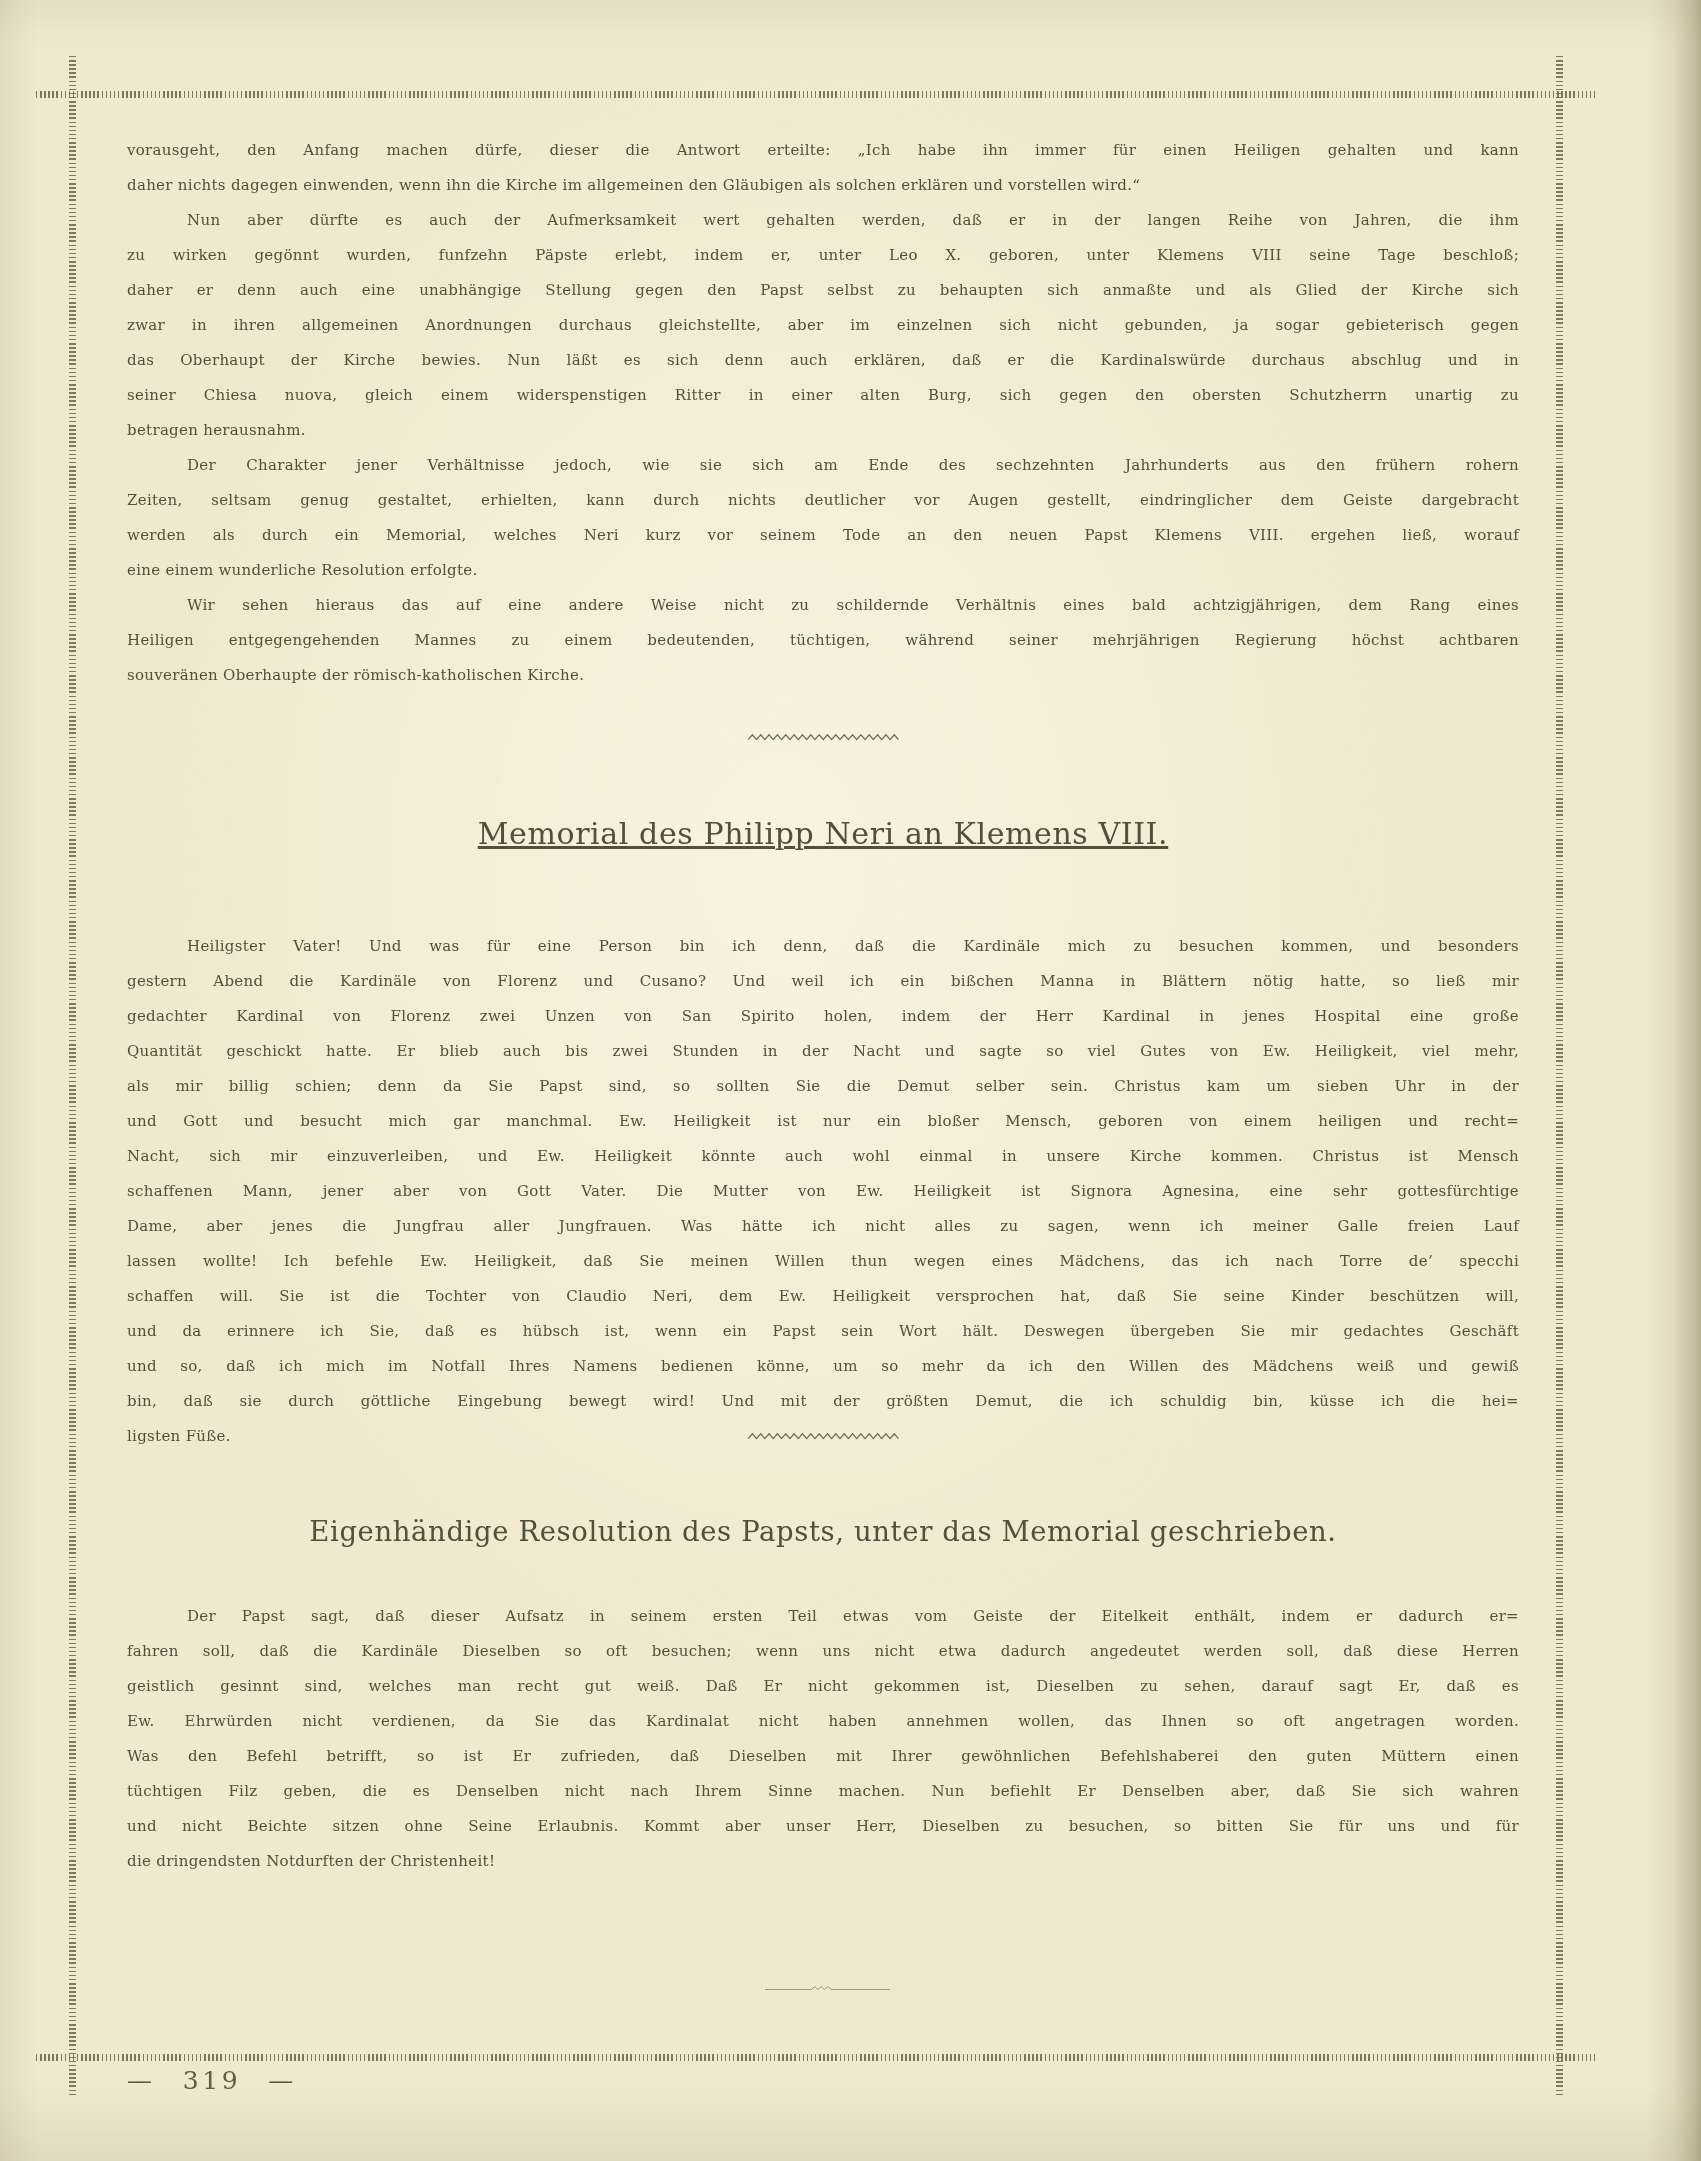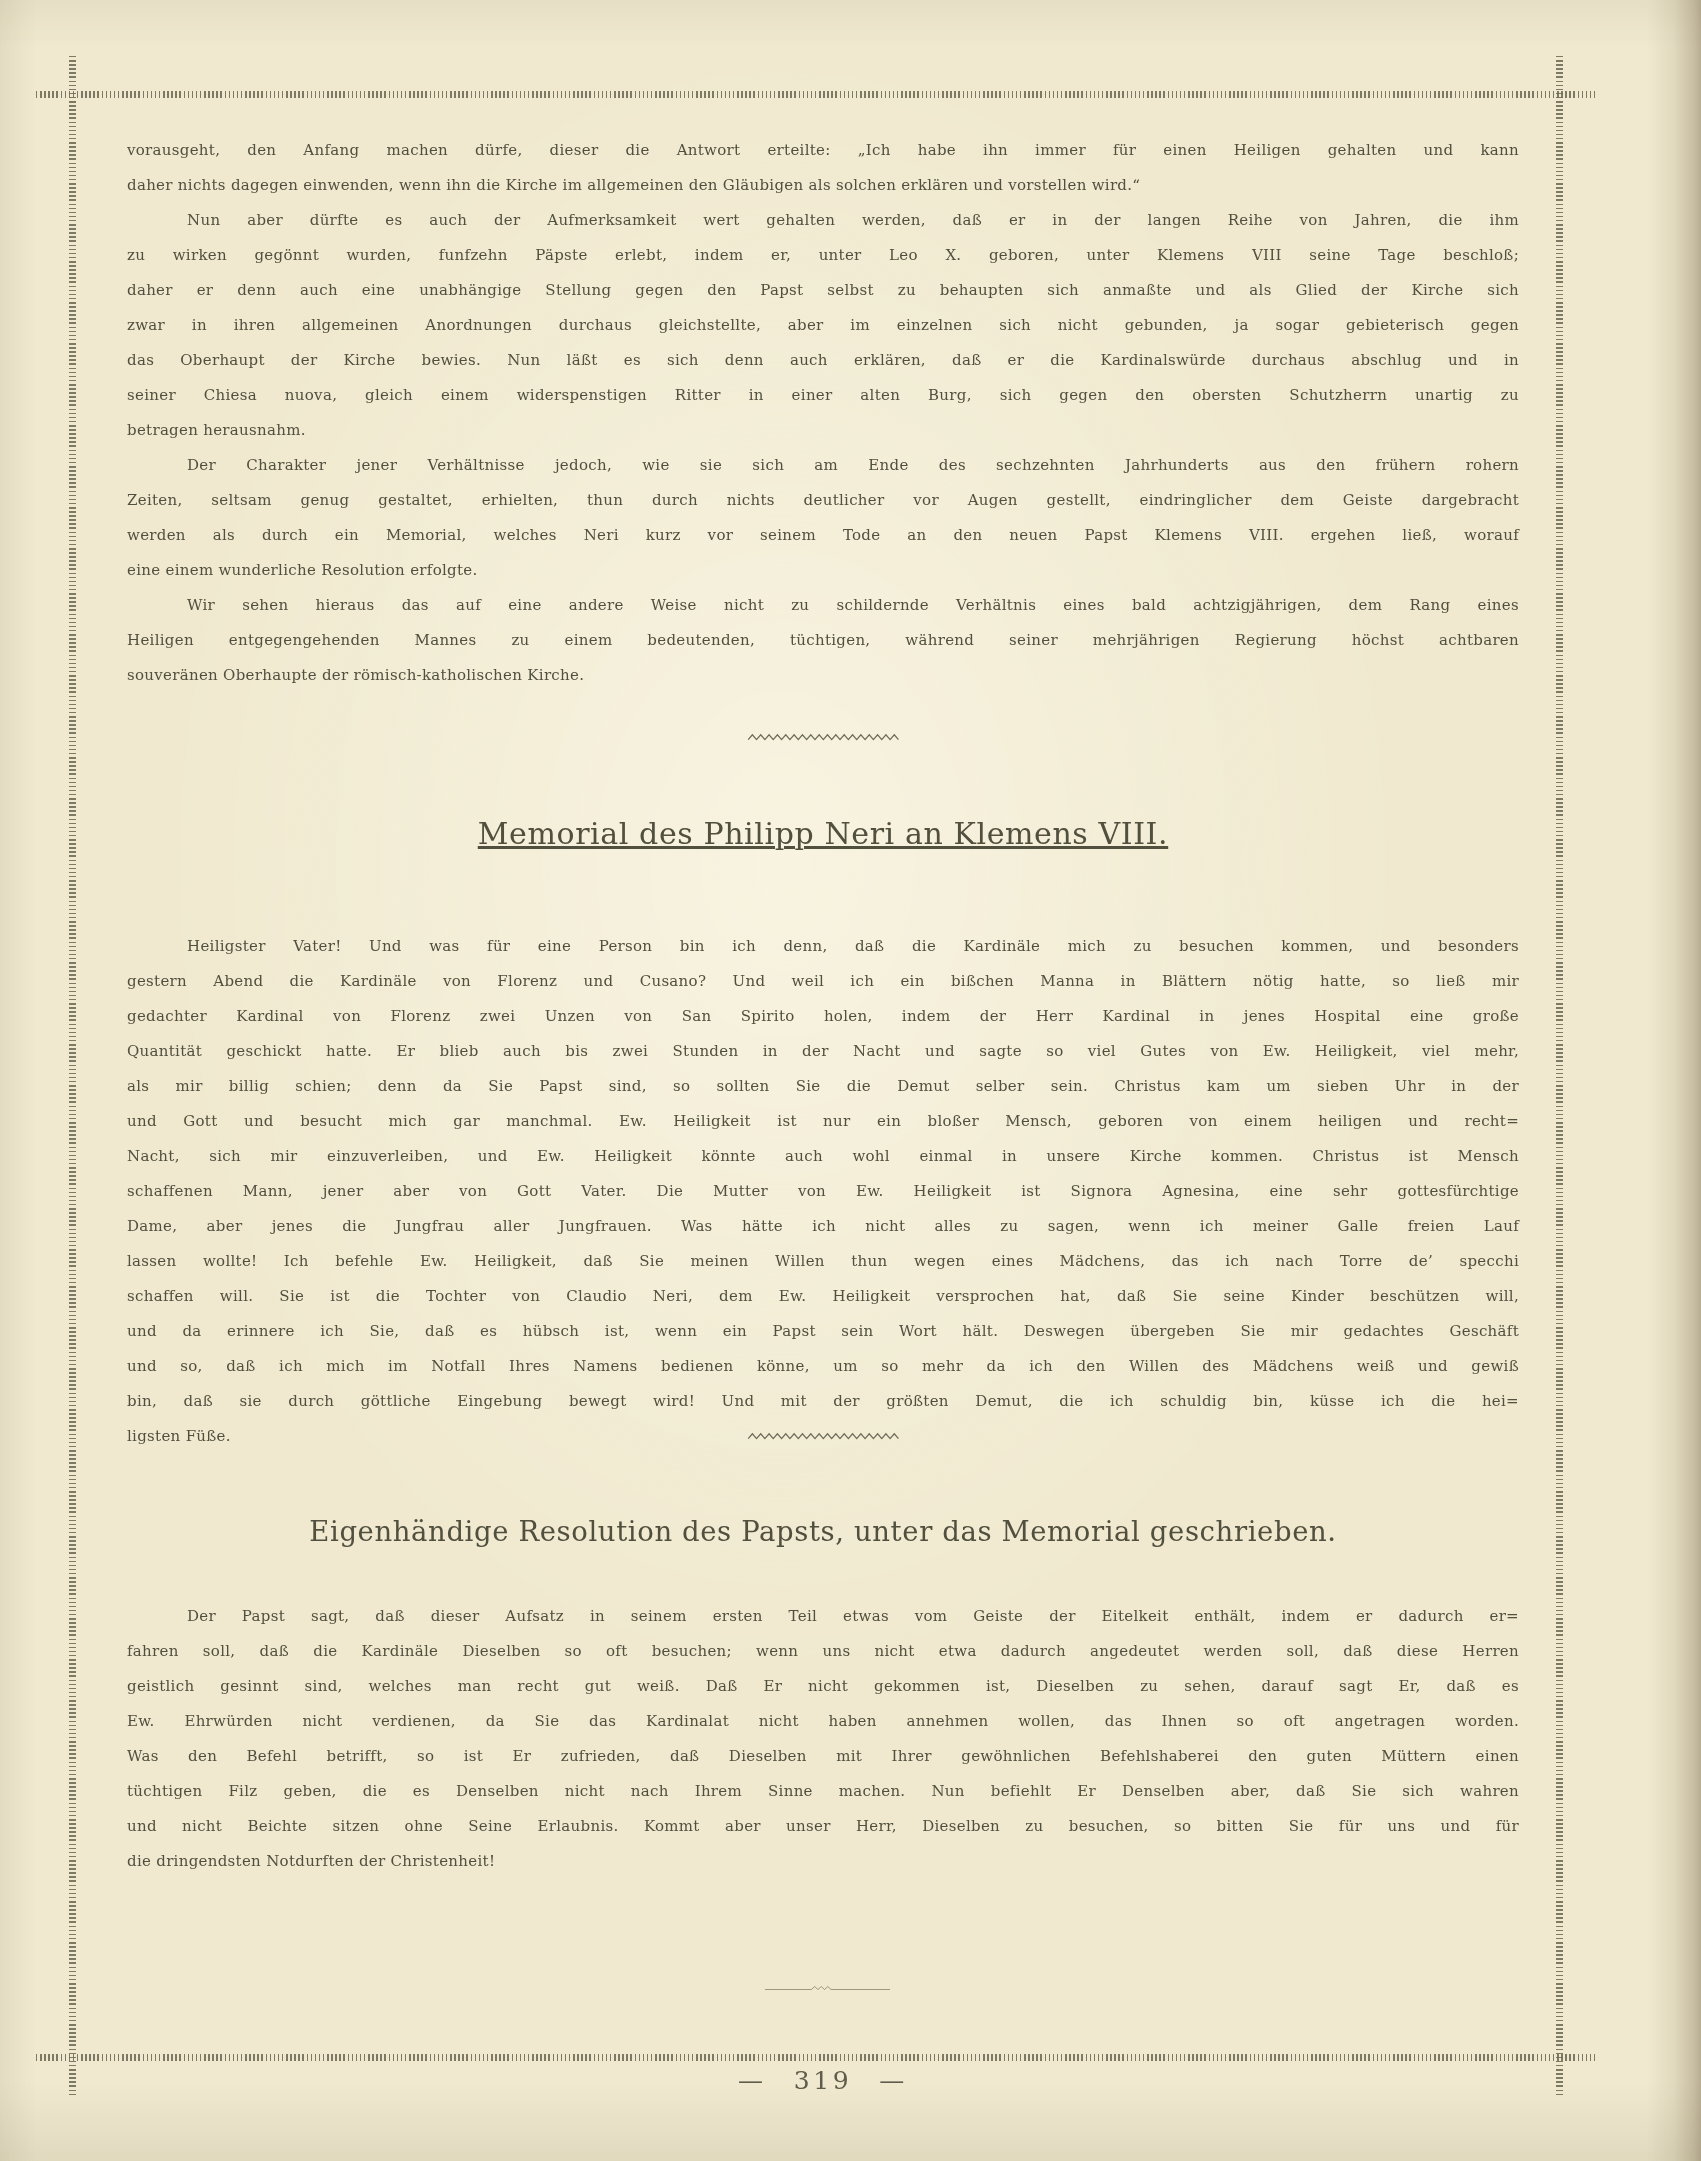--- a/index.html
+++ b/index.html
@@ -56,21 +56,21 @@
   #memorial-title   { top: 815px; font-size: 30px; line-height: 38px; text-decoration: underline; }
   #resolution-title { top: 1513px; font-size: 27.5px; line-height: 36px; }
 
   .divider { position: absolute; }
   #divider-1 { left: 747px; top: 733px; }
   #divider-2 { left: 747px; top: 1432px; }
   #divider-3 { left: 765px; top: 1984px; }
 
   #page-number {
     position: absolute; top: 2066px; left: 127px; width: 1392px;
-    text-align: center; font-size: 25px;
+    font-size: 25px;
     letter-spacing: 3.6px; word-spacing: 15.5px;
     color: var(--folio-ink, #5e5c4a);
   }
 </style>
 </head>
 <body>
 
 <div>
   <div id="frame-rule-top" class="rule-h"></div>
   <div id="frame-rule-bottom" class="rule-h"></div>
@@ -87,21 +87,21 @@
       <div class="line">Nun aber dürfte es auch der Aufmerksamkeit wert gehalten werden, daß er in der langen Reihe von Jahren, die ihm</div>
       <div class="line">zu wirken gegönnt wurden, funfzehn Päpste erlebt, indem er, unter Leo X. geboren, unter Klemens VIII seine Tage beschloß;</div>
       <div class="line">daher er denn auch eine unabhängige Stellung gegen den Papst selbst zu behaupten sich anmaßte und als Glied der Kirche sich</div>
       <div class="line">zwar in ihren allgemeinen Anordnungen durchaus gleichstellte, aber im einzelnen sich nicht gebunden, ja sogar gebieterisch gegen</div>
       <div class="line">das Oberhaupt der Kirche bewies. Nun läßt es sich denn auch erklären, daß er die Kardinalswürde durchaus abschlug und in</div>
       <div class="line">seiner Chiesa nuova, gleich einem widerspenstigen Ritter in einer alten Burg, sich gegen den obersten Schutzherrn unartig zu</div>
       <div class="line">betragen herausnahm.</div>
     </div>
   <div class="para indent">
       <div class="line">Der Charakter jener Verhältnisse jedoch, wie sie sich am Ende des sechzehnten Jahrhunderts aus den frühern rohern</div>
-      <div class="line">Zeiten, seltsam genug gestaltet, erhielten, thun durch nichts deutlicher vor Augen gestellt, eindringlicher dem Geiste dargebracht</div>
+      <div class="line">Zeiten, seltsam genug gestaltet, erhielten, kann durch nichts deutlicher vor Augen gestellt, eindringlicher dem Geiste dargebracht</div>
       <div class="line">werden als durch ein Memorial, welches Neri kurz vor seinem Tode an den neuen Papst Klemens VIII. ergehen ließ, worauf</div>
       <div class="line">eine einem wunderliche Resolution erfolgte.</div>
     </div>
   <div class="para indent">
       <div class="line">Wir sehen hieraus das auf eine andere Weise nicht zu schildernde Verhältnis eines bald achtzigjährigen, dem Rang eines</div>
       <div class="line">Heiligen entgegengehenden Mannes zu einem bedeutenden, tüchtigen, während seiner mehrjährigen Regierung höchst achtbaren</div>
       <div class="line">souveränen Oberhaupte der römisch-katholischen Kirche.</div>
     </div>
 </div>
 

